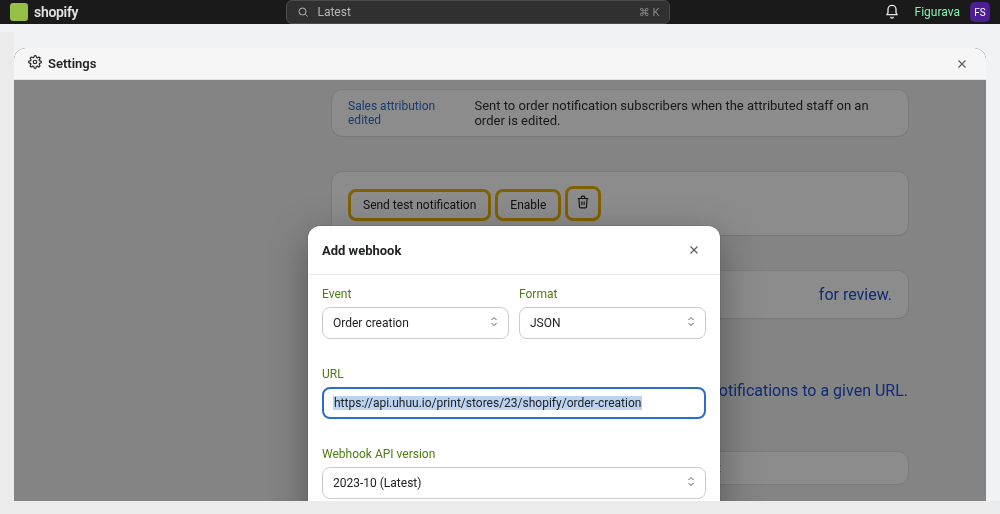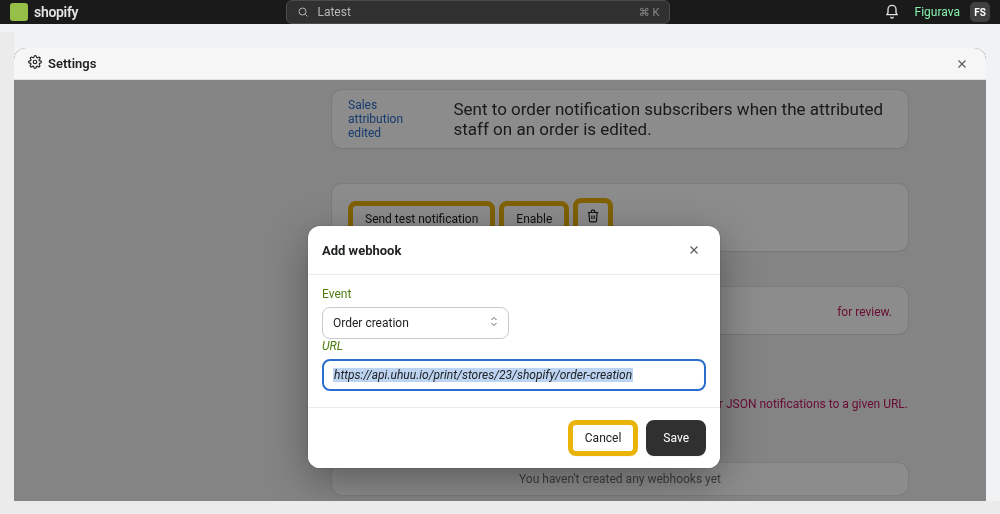--- a/index.html
+++ b/index.html
@@ -10,48 +10,48 @@
     .topbar { height: 24px; background: #1a1a1a; display: flex; align-items: center; padding: 0 10px; color: #e3e3e3; }
     .topbar-left { display: flex; align-items: center; gap: 6px; }
     .s-logo { width: 18px; height: 18px; background: #95bf47; border-radius: 3px; position: relative; }
     .s-wordmark { font-weight: 600; font-size: 14px; color: #e3e3e3; letter-spacing: -0.3px; }
     .topbar-search { margin: 0 auto; width: 384px; height: 24px; background: #303030; border: 1px solid #4a4a4a; border-radius: 6px; display: flex; align-items: center; padding: 0 10px; color: #b5b5b5; font-size: 12px; }
     .topbar-search .icon { margin-right: 8px; display: inline-flex; }
     .topbar-search .shortcut { margin-left: auto; color: #8a8a8a; font-size: 11px; }
     .topbar-right { display: flex; align-items: center; gap: 10px; }
     .bell { width: 26px; height: 26px; border-radius: 6px; display: flex; align-items: center; justify-content: center; color: #e3e3e3; }
     .store-name { font-size: 12px; color: #86efac; }
-    .avatar { width: 20px; height: 20px; border-radius: 5px; background: #404040; color: #fff; font-size: 10px; font-weight: 700; display: flex; align-items: center; justify-content: center; }
+    .avatar { width: 20px; height: 20px; border-radius: 5px; background: #4c1d95; color: #fff; font-size: 10px; font-weight: 400; display: flex; align-items: center; justify-content: center; }
 
     
     .left-rail { position: absolute; top: 32px; left: 0; width: 14px; bottom: 13px; background: #ebebeb; }
 
     
     .settings-layer { position: absolute; top: 48px; left: 14px; right: 14px; bottom: 13px; background: rgba(0,0,0,0.78); border-radius: 12px 12px 0 0; overflow: hidden; }
     .settings-panel { position: absolute; inset: 0; display: flex; flex-direction: column; }
     .settings-header { height: 32px; background: #f6f6f7; display: flex; align-items: center; padding: 0 14px; border-bottom: 1px solid #e1e1e1; }
     .settings-header .close { margin-left: auto; width: 20px; height: 20px; display: flex; align-items: center; justify-content: center; border-radius: 4px; color: #5c5f62; }
     .settings-title { font-size: 13px; font-weight: 600; color: #202223; display: flex; align-items: center; gap: 6px; }
 
     .settings-body { flex: 1; background: #f1f1f1; position: relative; overflow: hidden; }
 
     
     .cards { padding: 10px 0 20px; width: 576px; margin-left: 318px; display: flex; flex-direction: column; gap: 36px; }
     .card { background: #fff; border-radius: 10px; box-shadow: 0 0 0 1px rgba(0,0,0,0.06), 0 1px 2px rgba(0,0,0,0.05); padding: 14px 16px; }
     .row-top { padding: 8px 16px; }
     .row-top a { color: #2a6ecb; font-size: 12px; text-decoration: none; }
-    .row-top .desc { font-size: 17px; color: #303030; }
+    .row-top .desc { font-size: 13px; color: #303030; }
     .flex-between { display: flex; justify-content: space-between; align-items: center; gap: 20px; }
-    .btn { font-size: 12px; border-radius: 8px; padding: 6px 12px; border: 5px solid #eab308; background: #fff; color: #202223; cursor: pointer; box-shadow: 0 1px 0 rgba(0,0,0,0.03);} 
+    .btn { font-size: 12px; border-radius: 8px; padding: 6px 12px; border: 3px solid #eab308; background: #fff; color: #202223; cursor: pointer; box-shadow: 0 1px 0 rgba(0,0,0,0.03);} 
     .btn.icon-only { padding: 6px 8px; }
     .btn.dark { background: #303030; color: #fff; border-color: #303030; }
     .btn.outline { background: #fff; }
 
     .section-title { font-size: 13px; font-weight: 700; color: #202223; margin: 8px 0 4px; }
-    .muted { color: #be185d; font-size: 12px; }
+    .muted { color: #1d4ed8; font-size: 16px; }
 
     .create { margin-top: 6px; }
     .create .pill { display: inline-block; background: #e3e3e3; color: #202223; font-size: 12px; border-radius: 8px; padding: 6px 10px; }
 
     .empty { margin-top: 20px; height: 32px; border-radius: 10px; background: #fff; display: flex; align-items: center; justify-content: center; color: #6d7175; font-size: 12px; box-shadow: 0 0 0 1px rgba(0,0,0,0.06); }
 
     
     .dim { position: absolute; inset: 0; background: rgba(0,0,0,0.45); }
 
     
@@ -64,21 +64,21 @@
     .field label { display: block; font-size: 12px; color: #4d7c0f; margin-bottom: 6px; }
     .select, .input { width: 100%; height: 32px; border-radius: 8px; border: 1px solid #c9cccf; background: #fff; padding: 0 30px 0 10px; font-size: 12px; color: #202223; position: relative; display: flex; align-items: center; }
     .select { justify-content: space-between; }
     .select .chev { color: #5c5f62; position: absolute; right: 8px; top: 50%; transform: translateY(-50%); }
     .input.focused { border: 2px solid #2a6ecb; padding-left: 9px; }
 
     .modal-footer { display: flex; justify-content: flex-end; gap: 8px; padding: 12px 14px; border-top: 1px solid #ebebeb; background: #fff; }
 
     .bottom-strip { position: absolute; left: 0; right: 0; bottom: 0; height: 13px; background: #ebebeb; }
 
-    .mt12 { margin-top: 0; font-style: italic; }
+    .mt12 { margin-top: 28px; }
   </style>
 </head>
 <body>
 
 <div class="topbar">
   <div class="topbar-left">
     <span class="s-logo"></span>
     <span class="s-wordmark">shopify</span>
   </div>
   <div class="topbar-search">
@@ -181,29 +181,53 @@
               <div class="select">
                 <span>Order creation</span>
                 <span class="chev">
                   <svg width="12" height="12" viewBox="0 0 24 24" fill="none" stroke="currentColor" stroke-width="2">
                       <polyline points="7 9 12 4 17 9"></polyline>
                       <polyline points="7 15 12 20 17 15"></polyline>
                     </svg>
                 </span>
               </div>
             </div>
+            <div class="field">
+              <label>Format</label>
+              <div class="select">
+                <span>JSON</span>
+                <span class="chev">
+                  <svg width="12" height="12" viewBox="0 0 24 24" fill="none" stroke="currentColor" stroke-width="2">
+                      <polyline points="7 9 12 4 17 9"></polyline>
+                      <polyline points="7 15 12 20 17 15"></polyline>
+                    </svg>
+                </span>
+              </div>
+            </div>
           </div>
 
           <div class="field mt12">
             <label>URL</label>
             <div class="input focused">
               <span style="background:#bcd3f2;padding:0 1px;">https://api.uhuu.io/print/stores/23/shopify/order-creation</span>
             </div>
           </div>
 
+          <div class="field mt12">
+            <label>Webhook API version</label>
+            <div class="select">
+              <span>2023-10 (Latest)</span>
+              <span class="chev">
+                <svg width="12" height="12" viewBox="0 0 24 24" fill="none" stroke="currentColor" stroke-width="2">
+                    <polyline points="7 9 12 4 17 9"></polyline>
+                    <polyline points="7 15 12 20 17 15"></polyline>
+                  </svg>
+              </span>
+            </div>
+          </div>
         </div>
         <div class="modal-footer">
           <button class="btn outline">Cancel</button>
           <button class="btn dark">Save</button>
         </div>
       </div>
     </div>
   </div>
 </div>
 

